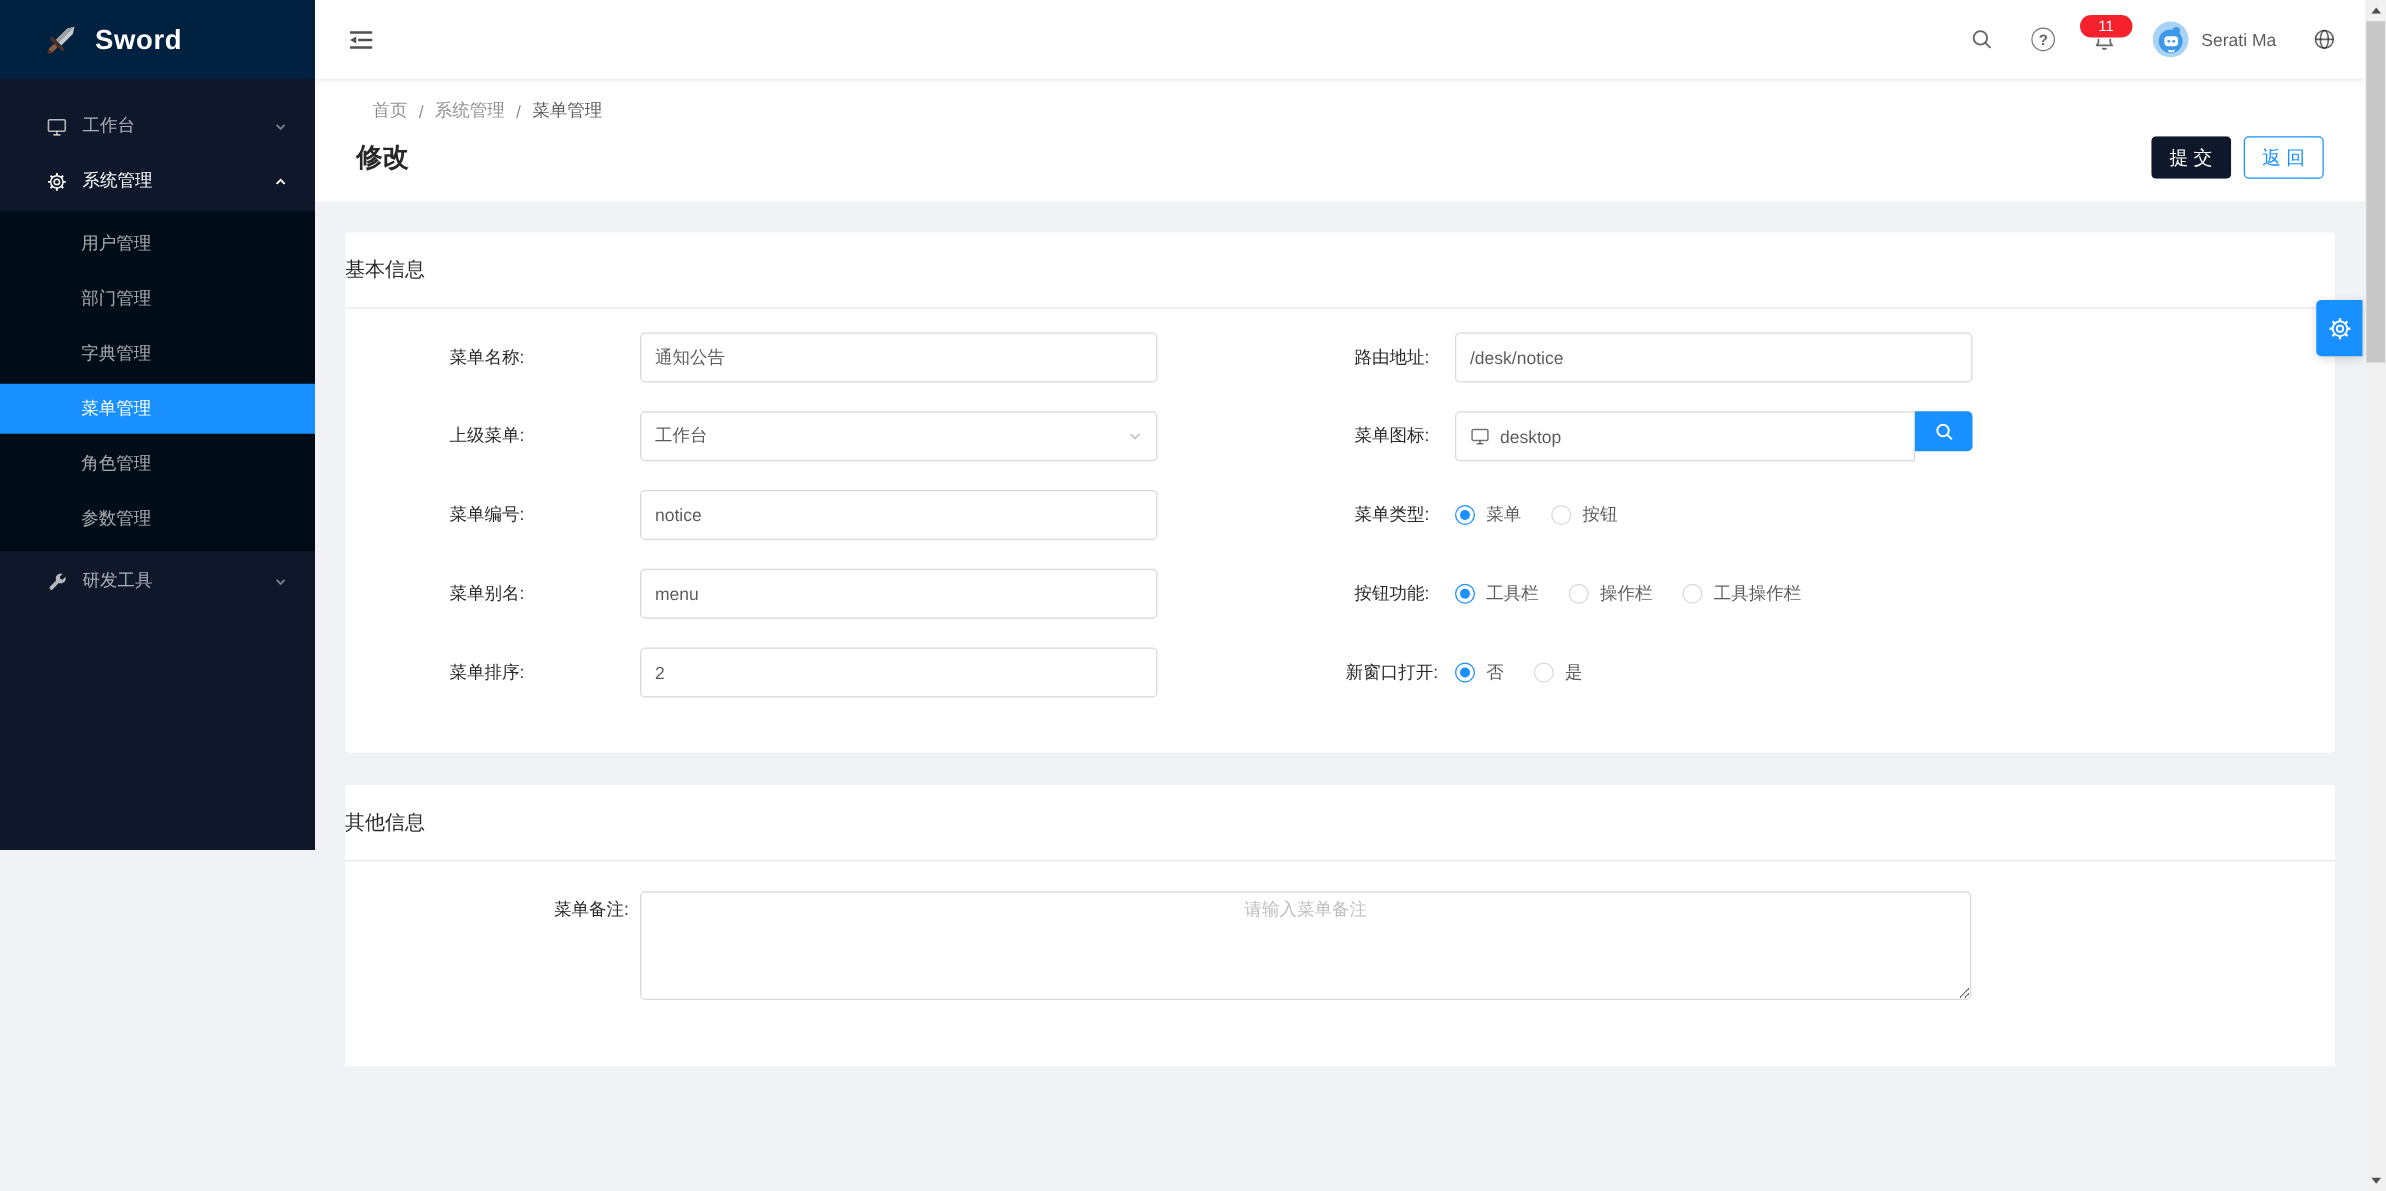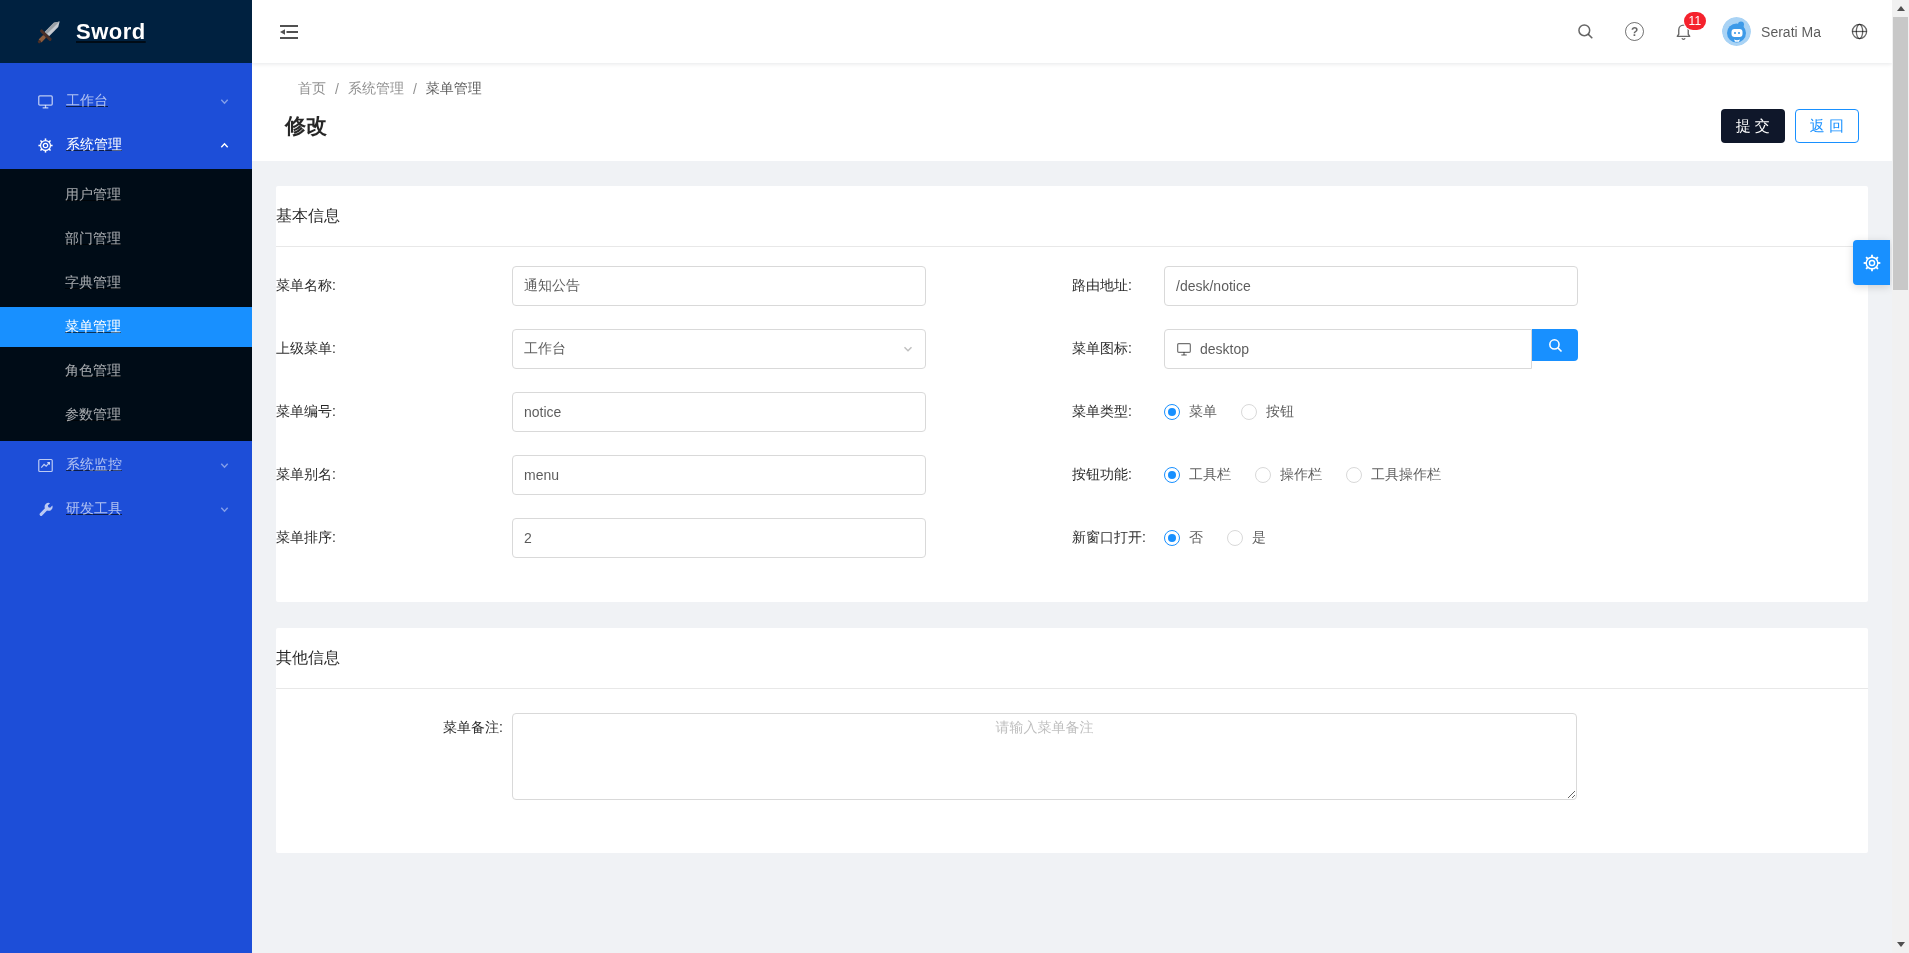--- a/index.html
+++ b/index.html
@@ -5,21 +5,21 @@
   * { margin:0; padding:0; box-sizing:border-box; }
   html,body { width:1909px; height:953px; }
   body {
     font-family:"Liberation Sans","DejaVu Sans",sans-serif;
     font-size:14px; color:rgba(0,0,0,.65);
     background:#f0f2f5; overflow:hidden; position:relative;
   }
   svg { display:block; }
 
   
-  .sidebar { position:absolute; left:0; top:0; width:252px; height:953px; background:#1d4ed8; z-index:10;text-decoration:underline; }
+  .sidebar { position:absolute; left:0; top:0; width:252px; height:680px; background:#0f172a; z-index:10; }
   .logo { height:63px; background:#002140; display:flex; align-items:center; padding-left:34px; }
   .logo-text { color:#fff; font-size:22px; font-weight:bold; margin-left:12px; letter-spacing:.5px; }
   .menu { padding-top:14px; color:rgba(255,255,255,.65); }
   .menu-item { height:40px; margin:4px 0; display:flex; align-items:center; padding:0 22px 0 37px; cursor:pointer; }
   .menu-item .mi-icon { width:17px; margin-right:12px; color:rgba(255,255,255,.70); }
   .menu-item .chev { margin-left:auto; color:rgba(255,255,255,.45); }
   .menu-item.open { color:#fff; }
   .menu-item.open .mi-icon, .menu-item.open .chev { color:#fff; }
   .submenu { background:#000c17; padding:2px 0; }
   .submenu-item { height:40px; margin:4px 0; display:flex; align-items:center; padding-left:65px; cursor:pointer; }
@@ -28,21 +28,21 @@
   
   .topbar { position:absolute; left:252px; top:0; width:1640px; height:63px; background:#fff;
             display:flex; align-items:center; box-shadow:0 1px 4px rgba(0,21,41,.10); z-index:5; }
   .fold-btn { padding:0 28px; color:#515151; cursor:pointer; height:63px; display:flex; align-items:center; }
   .topbar-right { margin-left:auto; display:flex; align-items:center; padding-right:8px; }
   .tb-icon { padding:0 15px; height:63px; display:flex; align-items:center; color:rgba(0,0,0,.60); cursor:pointer; }
   .q-circle { width:19px; height:19px; border:1.5px solid rgba(0,0,0,.55); border-radius:50%;
               display:flex; align-items:center; justify-content:center; font-size:12px; font-weight:bold; }
   .bell-wrap { position:relative; }
   .badge { position:absolute; top:12px; right:2px; background:#f5222d; color:#fff; font-size:12px;
-           height:18px; min-width:20px; padding:0 5px; border-radius:9px; line-height:18px; text-align:center;
+           height:18px; min-width:20px; padding:0 15px; border-radius:9px; line-height:18px; text-align:center;
            box-shadow:0 0 0 1px #fff; }
   .user { display:flex; align-items:center; padding:0 14px; cursor:pointer; }
   .avatar { width:29px; height:29px; border-radius:50%; overflow:hidden; }
   .username { margin-left:10px; color:rgba(0,0,0,.65); }
 
   
   .page-header { position:absolute; left:252px; top:63px; width:1640px; height:98px; background:#fff; padding:17px 33px 0 33px; }
   .breadcrumb { display:flex; align-items:center; color:rgba(0,0,0,.45);margin-left:13px; }
   .breadcrumb .bc-sep { margin:0 9px; }
   .breadcrumb .bc-link { cursor:pointer; }
@@ -56,21 +56,21 @@
   .btn-default { background:#fff; color:#1890ff; border-color:#1890ff; }
 
   
   .card { position:absolute; left:276px; width:1592px; background:#fff; border-radius:2px; }
   .card-basic { top:186px; height:416px; }
   .card-other { top:628px; height:225px; }
   .card-header { height:61px; border-bottom:1px solid #e8e8e8; display:flex; align-items:center;
                  font-size:16px; font-weight:500; color:rgba(0,0,0,.85); }
   .card-body { padding-top:23px; display:grid; grid-template-columns:1fr 1fr; }
   .form-row { display:flex; align-items:center; height:32px; margin-bottom:31px; }
-  .f-label { width:236px; text-align:left; padding-right:9px; color:rgba(0,0,0,.85); flex:none; white-space:nowrap; }
+  .f-label { width:236px; text-align:center; padding-right:9px; color:rgba(0,0,0,.85); flex:none; white-space:nowrap; }
   .col-right .f-label { width:92px; }
   .control { width:414px; height:40px; border:1px solid #d9d9d9; border-radius:4px;
              padding:0 11px; color:rgba(0,0,0,.65); background:#fff; font:inherit; }
   input.control { outline:none; }
   .select { display:flex; align-items:center; cursor:pointer; }
   .select .chev-select { margin-left:auto; color:#bfbfbf; }
   .icon-input { display:flex; width:414px; }
   .icon-input .control { width:368px; border-radius:4px 0 0 4px; display:flex; align-items:center; gap:8px; }
   .icon-input .ii-icon { color:rgba(0,0,0,.55); }
   .search-btn { width:46px; height:32px; background:#1890ff; border-radius:0 4px 4px 0;
@@ -174,35 +174,20 @@
           <span>菜单管理</span>
         </div>
       <div class="submenu-item">
           <span>角色管理</span>
         </div>
       <div class="submenu-item">
           <span>参数管理</span>
         </div>
     </div>
 
-    <div class="menu-item">
-      <span class="mi-icon">
-        <svg width="17" height="17" viewBox="0 0 24 24" fill="none" stroke="currentColor" stroke-width="1.7">
-          <rect x="2.5" y="3.5" width="19" height="17" rx="1.5"></rect>
-          <polyline points="6,15 10,10.5 13,13 17.5,8"></polyline>
-            <polyline points="14.5,8 17.5,8 17.5,11"></polyline>
-        </svg>
-      </span>
-      <span>系统监控</span>
-      <span class="chev">
-        <svg width="11" height="11" viewBox="0 0 12 12" fill="none" stroke="currentColor" stroke-width="1.6">
-            <polyline points="2.5,4.2 6,7.8 9.5,4.2"></polyline>
-          </svg>
-      </span>
-    </div>
 
     <div class="menu-item">
       <span class="mi-icon">
         <svg width="17" height="17" viewBox="0 0 24 24" fill="currentColor">
           <path d="M21.6 6.2a5.6 5.6 0 0 1-7.4 7.2l-6.9 6.9a2.1 2.1 0 0 1-3-3l6.9-6.9a5.6 5.6 0 0 1 7.2-7.4l-3.2 3.2.9 2.5 2.5.9 3-3.4z"></path>
         </svg>
       </span>
       <span>研发工具</span>
       <span class="chev">
         <svg width="11" height="11" viewBox="0 0 12 12" fill="none" stroke="currentColor" stroke-width="1.6">

